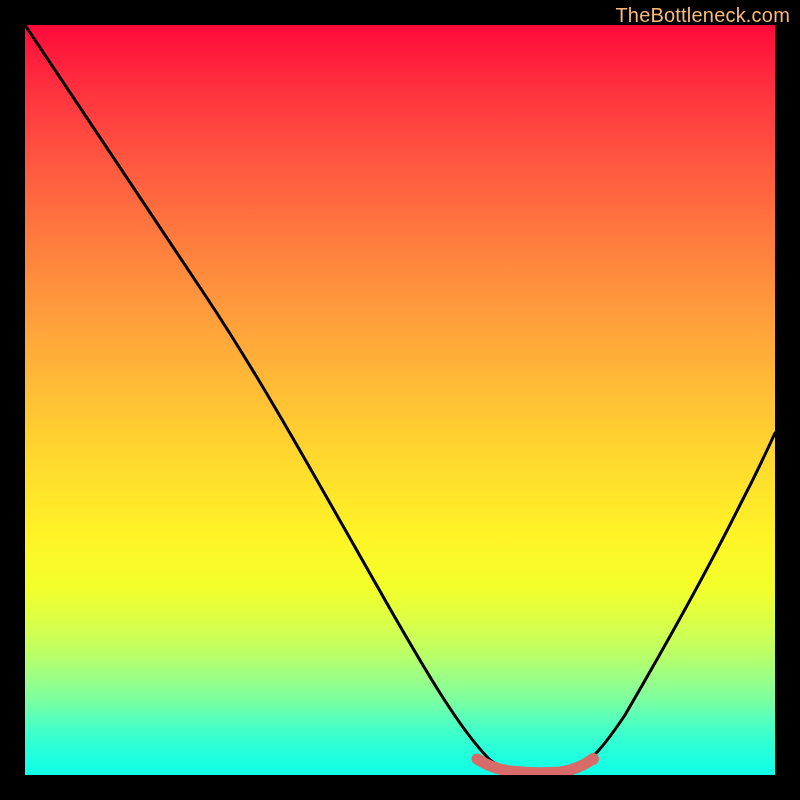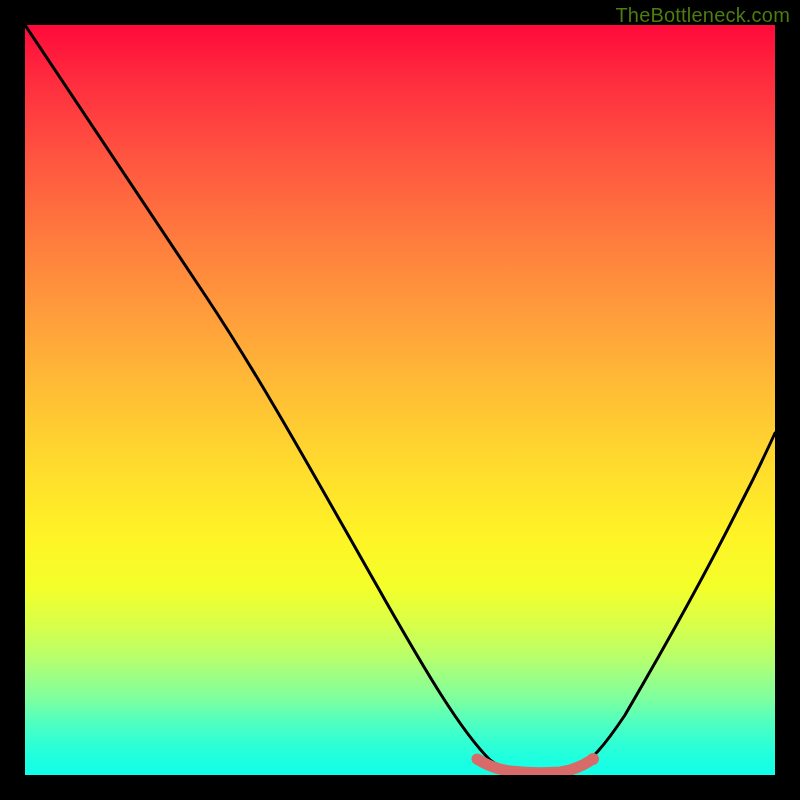--- a/index.html
+++ b/index.html
@@ -50,21 +50,21 @@
     top: 0;
     width: 100%;
     height: 100%;
   }
   .watermark {
     position: absolute;
     top: 4px;
     right: 10px;
     font-family: Arial, Helvetica, sans-serif;
     font-size: 20px;
-    color: #4d7c0f;
+    color: #fdba74;
     letter-spacing: 0.2px;
   }
 </style>
 </head>
 <body>
 
 <div class="chart-container">
 
   <div class="plot-area">
     <div class="gradient-bg"></div>

